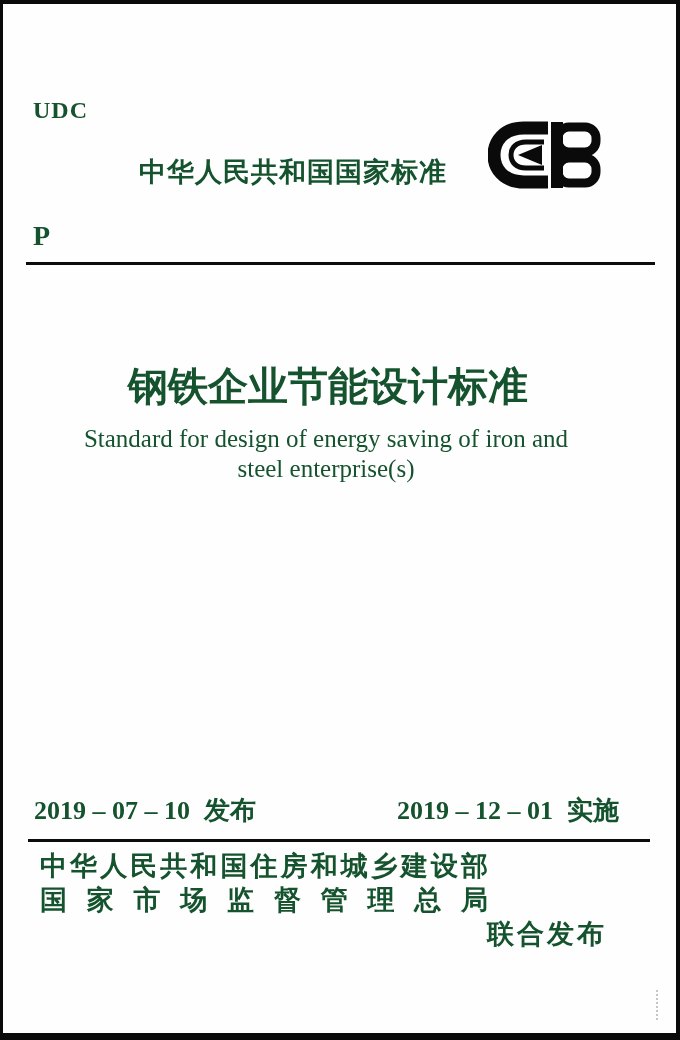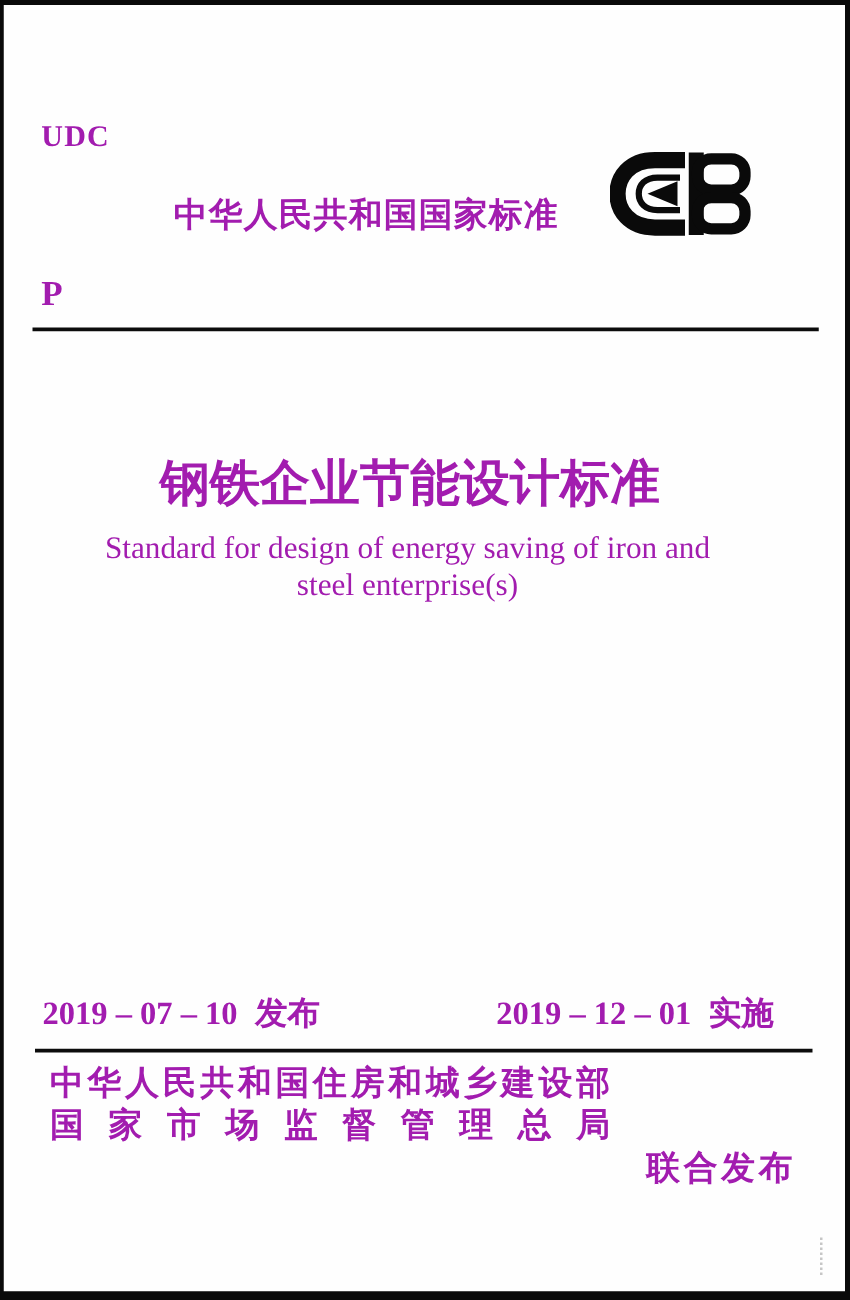--- a/index.html
+++ b/index.html
@@ -13,21 +13,21 @@
   .page {
     position: relative;
     width: 680px;
     height: 1040px;
     box-sizing: border-box;
     background: #fefefe;
     border-style: solid;
     border-color: #0a0a0a;
     border-width: 4px 4px 7px 3px;
     font-family: "Liberation Serif", "DejaVu Serif", serif;
-    color: #a21caf;
+    color: #14532d;
   }
   .abs { position: absolute; }
   .serif-b {
     font-family: "Liberation Serif", "DejaVu Serif", serif;
     font-weight: bold;
   }
   .sans-b {
     font-family: "Liberation Sans", "DejaVu Sans", sans-serif;
     font-weight: bold;
   }
@@ -75,21 +75,21 @@
     left: 37px; top: 845px; width: 448px;
     font-size: 27px; line-height: 34px;
     text-align: justify;
   }
   .publishers .pub-line {
     text-align: justify;
     text-align-last: justify;
     display: block;
   }
   .joint {
-    left: 514px; top: 912px;
+    left: 484px; top: 912px;
     font-size: 27px; letter-spacing: 3px;
     white-space: nowrap;
   }
   .scan-artifact {
     right: 18px; top: 986px; height: 30px; width: 0;
     border-left: 2px dotted #c6c6c6;
   }
 </style>
 </head>
 <body>

